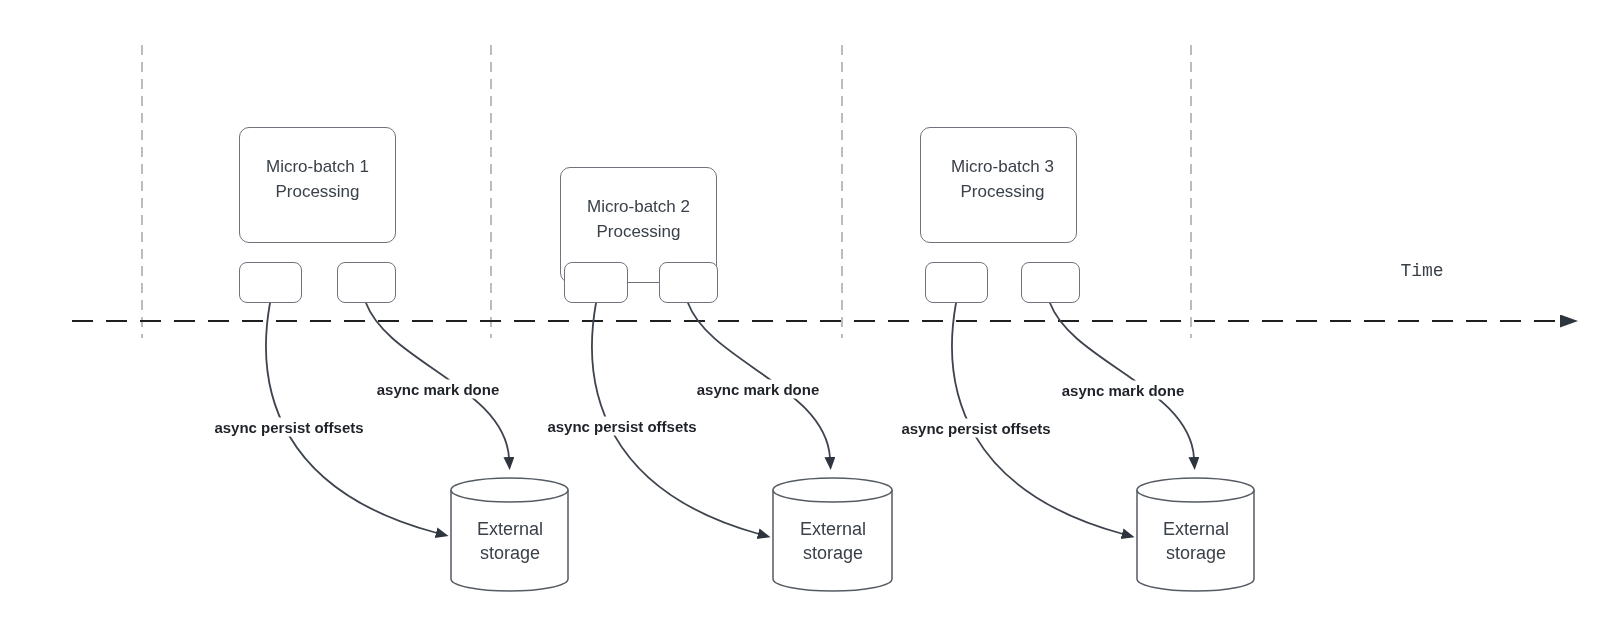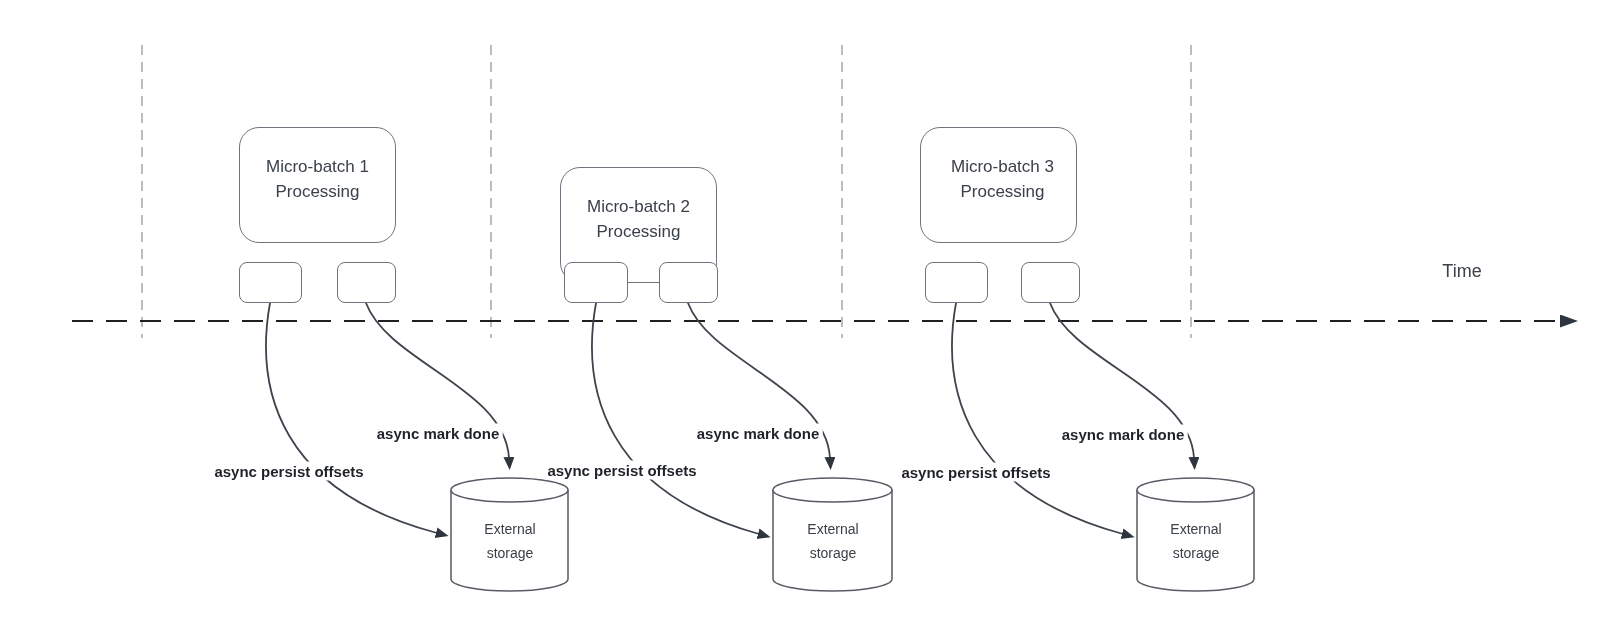--- a/index.html
+++ b/index.html
@@ -14,21 +14,21 @@
   .canvas svg.layer {
     position: absolute;
     left: 0; top: 0;
   }
   .bigbox {
     position: absolute;
     top: 127px;
     width: 157px;
     height: 116px;
     border: 1px solid #6e737c;
-    border-radius: 20px;
+    border-radius: 10px;
     background: #ffffff;
     display: flex;
     align-items: center;
     justify-content: center;
     box-sizing: border-box;
   }
   .bigbox .boxtext {
     font-size: 17px;
     line-height: 25px;
     color: #3b4149;
@@ -48,26 +48,25 @@
   }
   .blabel {
     position: absolute;
     transform: translate(-50%, -50%);
     font-size: 15px;
     font-weight: bold;
     color: #1f2329;
     white-space: nowrap;
     background: #ffffff;
     padding: 1px 3px;
-    margin-top: 44px;
   }
   .cyl-label {
     position: absolute;
     transform: translate(-50%, -50%);
-    font-size: 14px;
+    font-size: 18px;
     line-height: 24px;
     color: #3b4149;
     text-align: center;
     white-space: pre-line;
   }
   .time-label {
     position: absolute;
     transform: translate(-50%, -50%);
     font-size: 18px;
     color: #3b4149;
@@ -147,15 +146,15 @@
     <span class="boxtext">Micro-batch 3
 Processing</span>
   </div>
   <div class="smallbox" style="left:925px; width:63px;"></div>
   <div class="smallbox" style="left:1021px; width:59px;"></div>
   <div class="blabel" style="left:976px; top:428px;">async persist offsets</div>
   <div class="blabel" style="left:1123px; top:390px;">async mark done</div>
   <div class="cyl-label" style="left:1196px; top:541px;">External
 storage</div>
 
-  <div class="time-label" style="left:1462px; top:271px;">Time</div>
+  <div class="time-label" style="left:1422px; top:271px;font-family:Liberation Mono, monospace;">Time</div>
 
 </div>
 
 </body></html>

